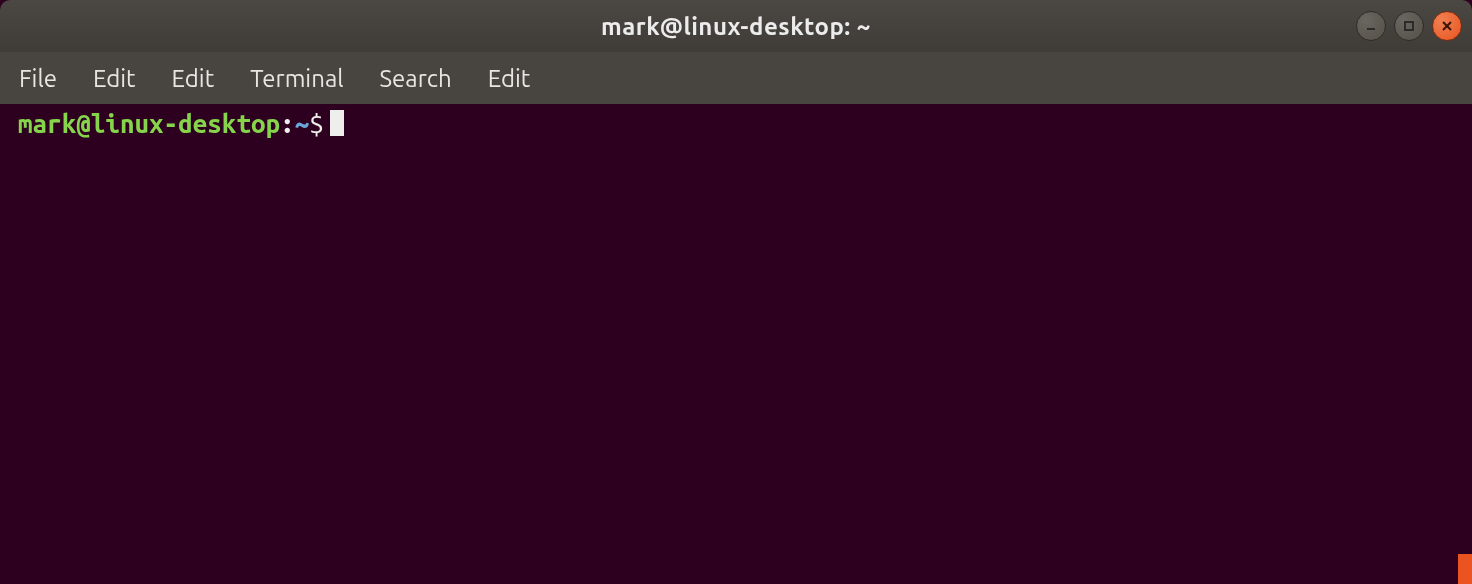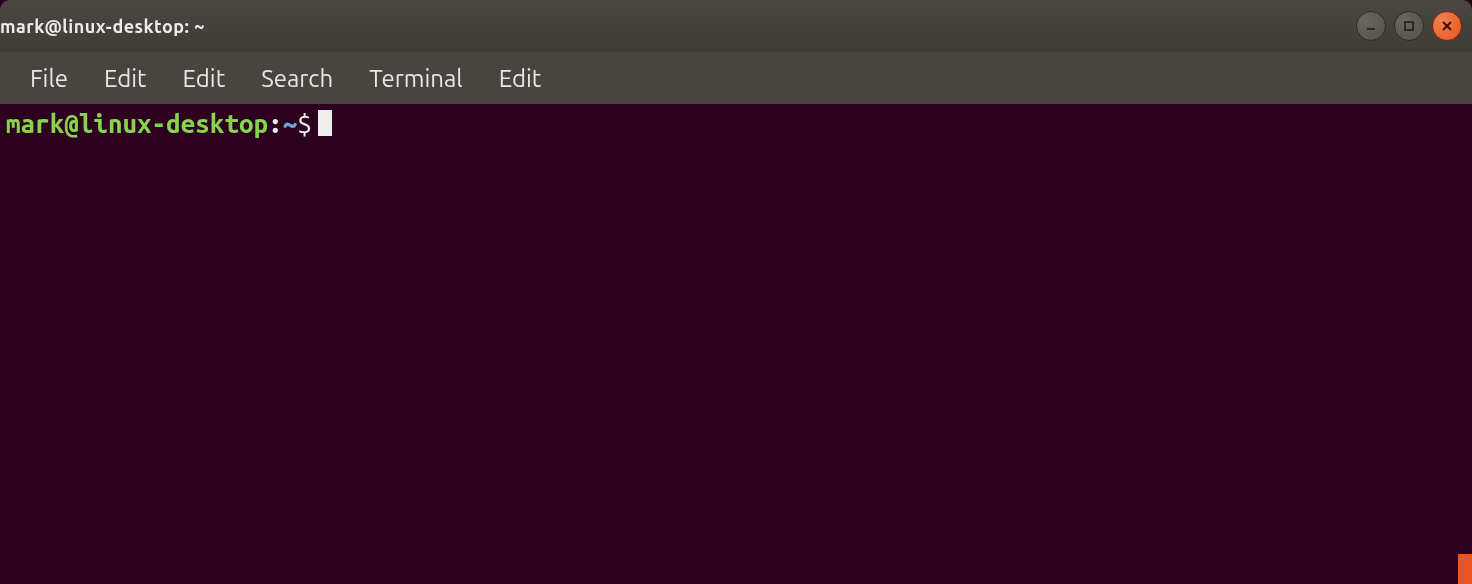--- a/index.html
+++ b/index.html
@@ -17,22 +17,23 @@
     height: 52px;
     background: linear-gradient(to bottom, #4b4844 0%, #3f3c38 100%);
     display: flex;
     align-items: center;
     position: relative;
     border-top-left-radius: 10px;
     border-top-right-radius: 10px;
   }
   .titlebar .title {
     flex: 1;
+    text-align: center;
     color: #ececec;
-    font-size: 18px;
+    font-size: 24px;
     font-weight: 600;
     letter-spacing: 0.5px;
   }
   .win-controls {
     position: absolute;
     right: 10px;
     top: 50%;
     transform: translateY(-50%);
     display: flex;
     gap: 8px;
@@ -56,40 +57,40 @@
     border: 1px solid #7a2a10;
   }
   .win-btn svg { display: block; }
 
   
   .menubar {
     height: 52px;
     background: #484540;
     display: flex;
     align-items: center;
-    padding-left: 12px;
+    padding-left: 1px;
     gap: 0;
   }
   .menubar .menu-item {
     color: #e8e6e3;
     font-size: 24px;
     font-weight: 400;
     padding: 6px 18px;
     cursor: default;
   }
 
   
   .terminal {
     position: relative;
     height: calc(584px - 52px - 52px);
     background: #2c001e;
     font-family: "Ubuntu Mono", "DejaVu Sans Mono", monospace;
     font-size: 26px;
     line-height: 32px;
-    padding: 4px 6px;
+    padding: 4px 18px;
     color: #eeeeec;
     box-sizing: border-box;
     white-space: pre;
   }
   .prompt-user { color: #86d44b; font-weight: bold; }
   .prompt-colon { color: #eeeeec; font-weight: bold;}
   .prompt-path  { color: #6aa7d8; font-weight: bold;}
   .prompt-dollar{ color: #eeeeec; }
   .cursor {
     display: inline-block;
@@ -132,20 +133,20 @@
         <line x1="11" y1="3" x2="3" y2="11" stroke="#3a1405" stroke-width="2"></line>
       </svg>
     </div>
   </div>
 </div>
 
 <div class="menubar">
   <div class="menu-item">File</div>
   <div class="menu-item">Edit</div>
   <div class="menu-item">Edit</div>
+  <div class="menu-item">Terminal</div>
   <div class="menu-item">Search</div>
-  <div class="menu-item">Terminal</div>
   <div class="menu-item">Edit</div>
 </div>
 
 <div class="terminal"><span class="prompt-user">mark@linux-desktop</span><span class="prompt-colon">:</span><span class="prompt-path">~</span><span class="prompt-dollar">$</span><span class="cursor"></span>
   <div class="scroll-stub"></div>
 </div>
 
 </body></html>

